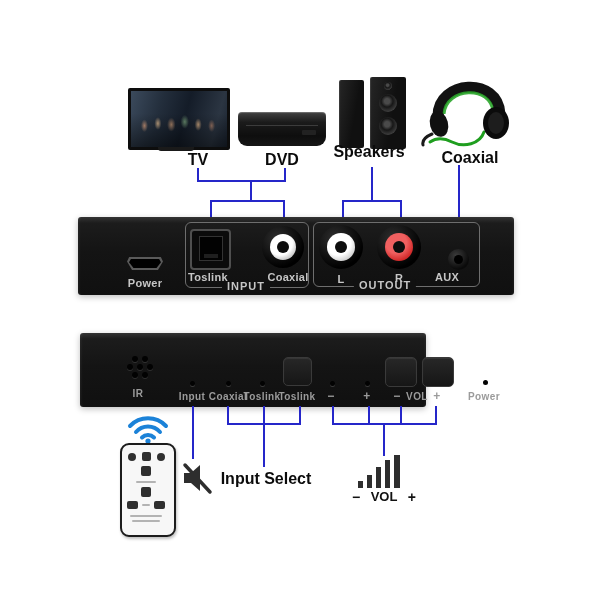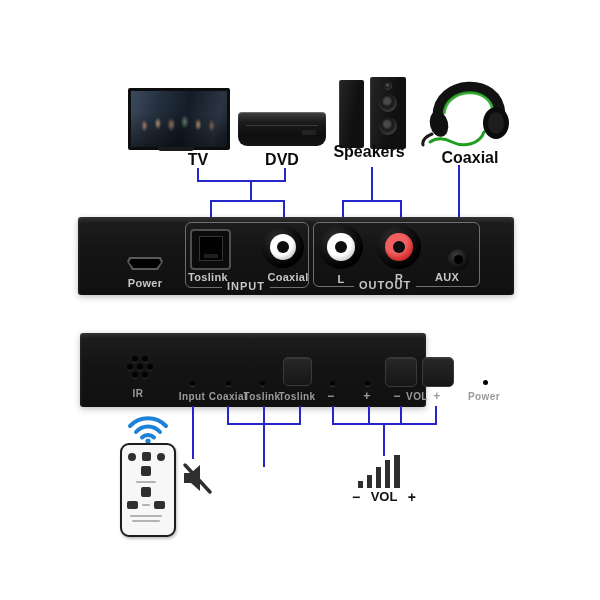--- a/index.html
+++ b/index.html
@@ -196,20 +196,21 @@
     <div class="abs remote-sq" style="left:32px;top:56px;width:11px;height:8px;"></div>
     <div class="abs remote-ln" style="left:8px;top:70px;width:32px;height:2px;"></div>
     <div class="abs remote-ln" style="left:10px;top:75px;width:28px;height:2px;"></div>
   </div>
 
   <svg class="abs" style="left:178px;top:459px;" width="38" height="38" viewBox="0 0 38 38">
     <path d="M6 14 h7 l9 -8 v26 l-9 -8 H6 z" fill="#2e2e2e"></path>
     <line x1="7" y1="6" x2="32" y2="33" stroke="#2e2e2e" stroke-width="3.5" stroke-linecap="round"></line>
   </svg>
 
+  <div class="lbl toplbl" style="left:266px;top:470px;">Input Select</div>
 
   <div class="abs" style="left:358px;top:454px;width:48px;height:34px;display:flex;align-items:flex-end;gap:4px;">
     <div class="rbar" style="width:5px;height:7px;"></div>
     <div class="rbar" style="width:5px;height:13px;"></div>
     <div class="rbar" style="width:5px;height:21px;"></div>
     <div class="rbar" style="width:5px;height:28px;"></div>
     <div class="rbar" style="width:6px;height:33px;"></div>
   </div>
   <div class="abs" style="left:352px;top:489px;width:64px;display:flex;justify-content:space-between;font-size:14px;font-weight:700;color:#111;">
     <span>−</span>

